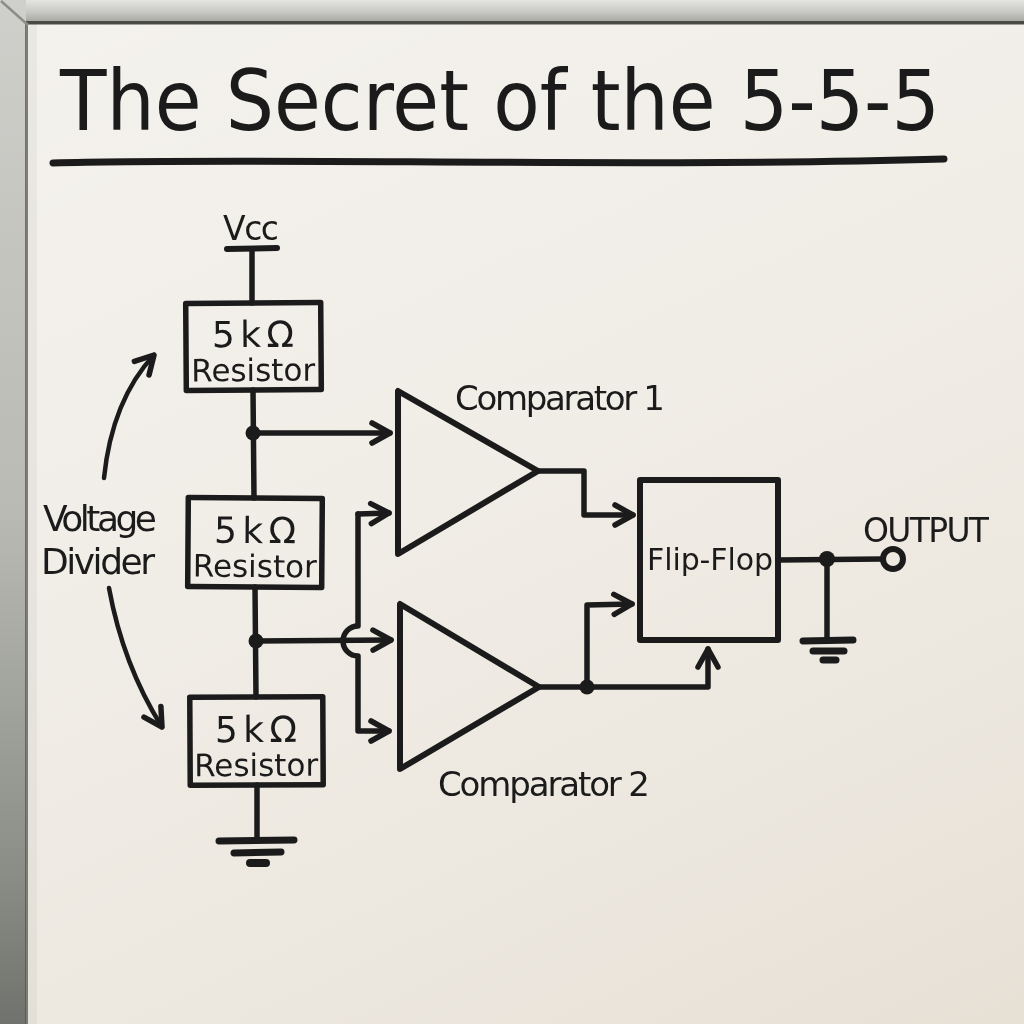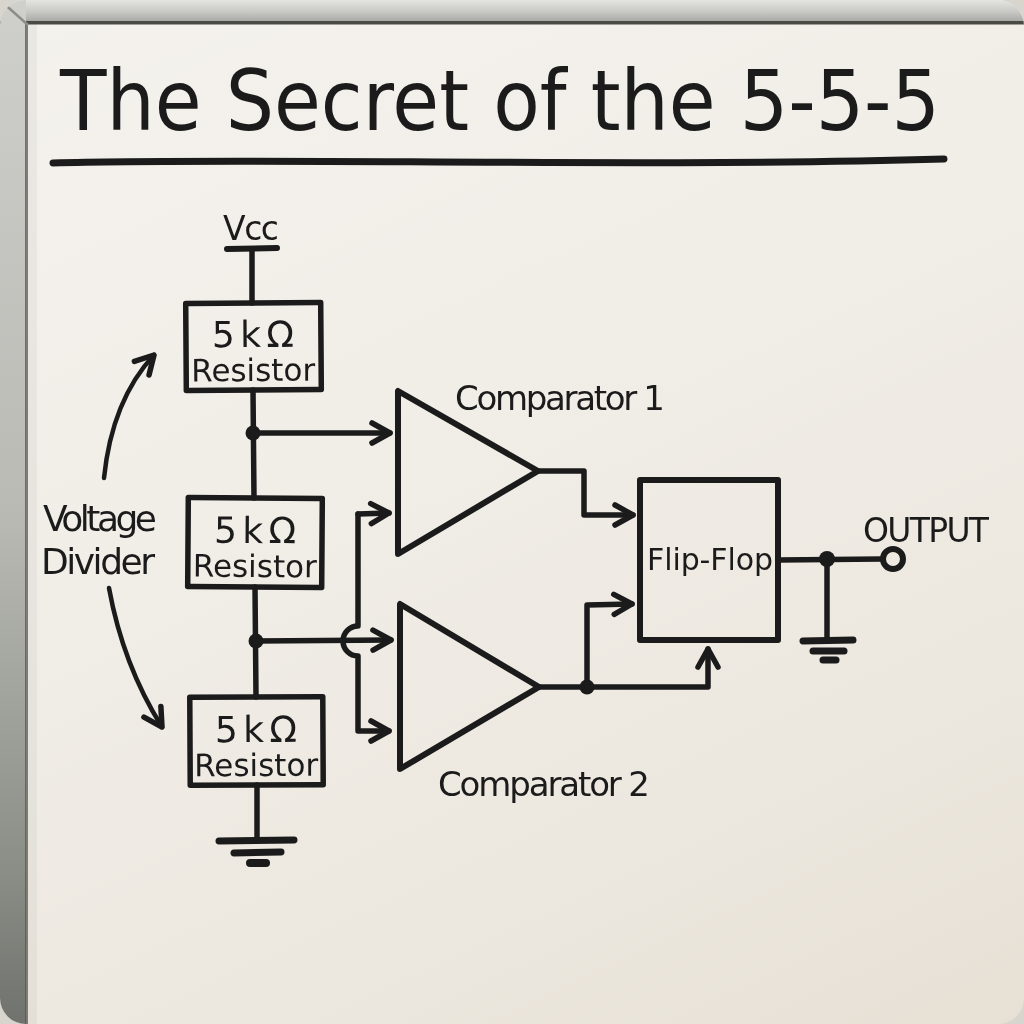--- a/index.html
+++ b/index.html
@@ -3,21 +3,20 @@
 <meta charset="utf-8">
 <style>
   html, body { margin: 0; padding: 0; background: #d8d5cf; }
   .board-wrap {
     position: relative;
     width: 1024px;
     height: 1024px;
     overflow: hidden;
     font-family: "DejaVu Sans", "Liberation Sans", sans-serif;
     background: linear-gradient(155deg, #f4f2ed 0%, #f1eee8 40%, #ece7de 78%, #e6e0d5 100%);
-    border-radius: 26px;
   }
   svg { position: absolute; inset: 0; display: block; }
   .ink-stroke { stroke: #1b1b1b; fill: none; stroke-linecap: round; stroke-linejoin: round; }
   .ink-fill   { fill: #1b1b1b; stroke: none; }
   .ink-text   { fill: #1b1b1b; font-family: "DejaVu Sans", "Liberation Sans", sans-serif; }
 </style>
 </head>
 <body>
 
 <div class="board-wrap">

